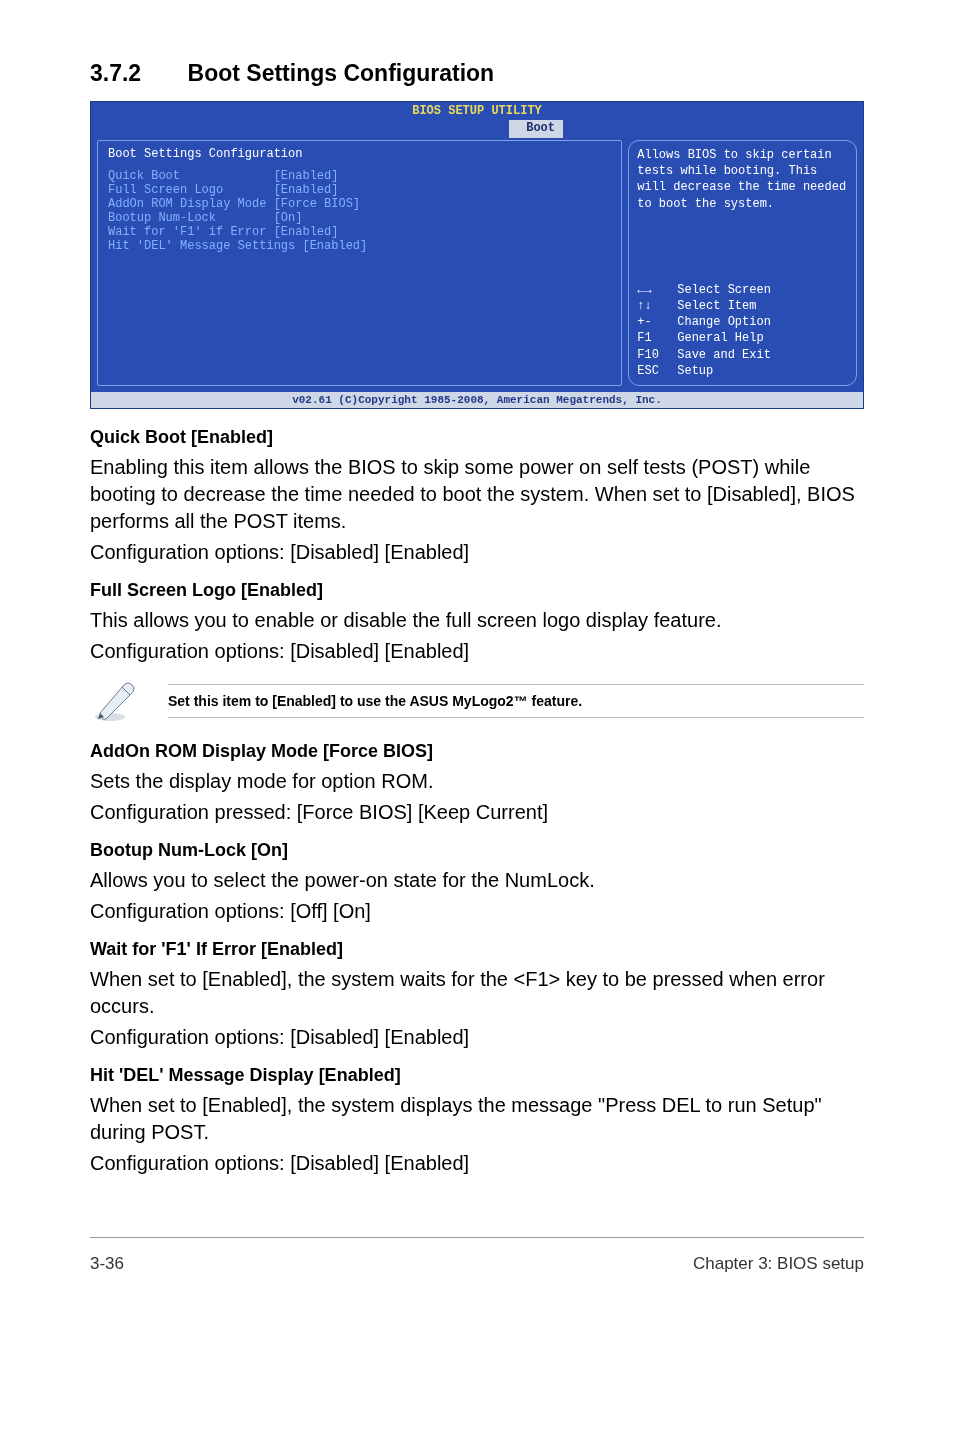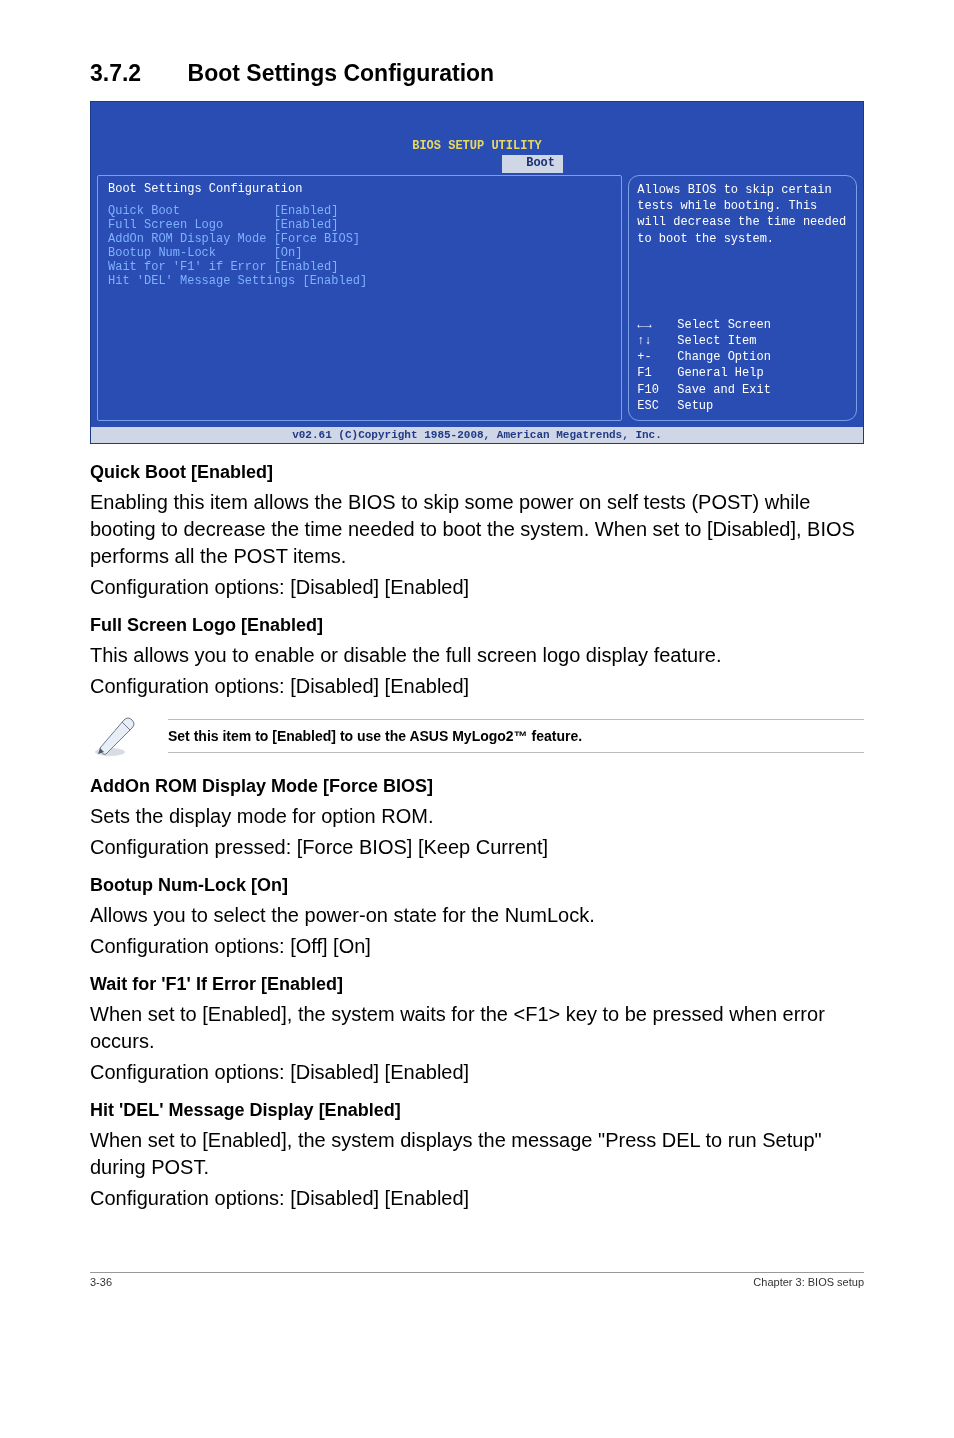--- a/index.html
+++ b/index.html
@@ -30,33 +30,32 @@
     margin-bottom: 18px;
   }
   .bios-title-row {
     position: relative;
     color: #e8d85c;
     text-align: center;
     padding-top: 2px;
     padding-bottom: 2px;
     font-weight: bold;
     font-size: 12px;
-    margin-top: 35px;
   }
   .bios-tab-row {
     display: flex;
     height: 18px;
     position: relative;
     margin-bottom: 2px;
   }
   .bios-tab-spacer { flex: 1; }
   .bios-tab {
     background: #cfd6e6;
     color: #1c2f72;
-    padding: 1px 8px 0 24px;
+    padding: 1px 8px 0 17px;
     margin-right: 300px;
     font-weight: bold;
   }
   .bios-main {
     display: flex;
     padding: 0 6px 6px 6px;
     gap: 6px;
   }
   .bios-left {
     flex: 2.2;
@@ -128,24 +127,24 @@
     border-top: 1px solid #bbb;
     border-bottom: 1px solid #bbb;
     padding: 8px 0;
     font-size: 14px;
   }
 
   
   .footer {
     margin-top: 60px;
     border-top: 1px solid #999;
-    padding-top: 3px;
+    padding-top: 16px;
     display: flex;
     justify-content: space-between;
-    font-size: 11px;
+    font-size: 17px;
     color: #333;
   }
 </style>
 </head>
 <body>
 
 <div class="section-heading">
   <span class="num">3.7.2</span>
   <span class="title">Boot Settings Configuration</span>
 </div>

